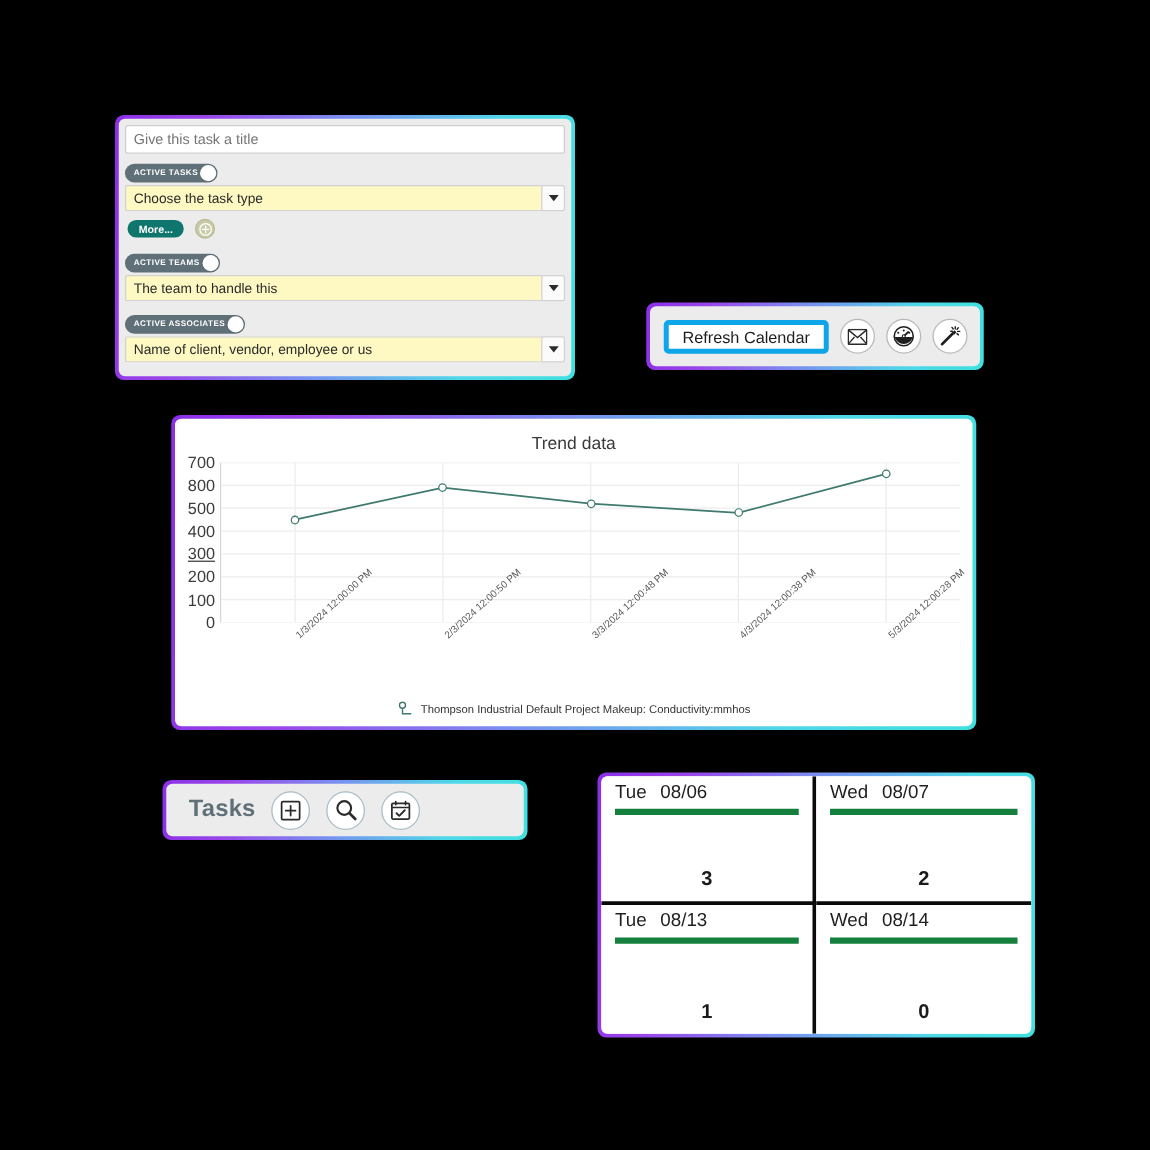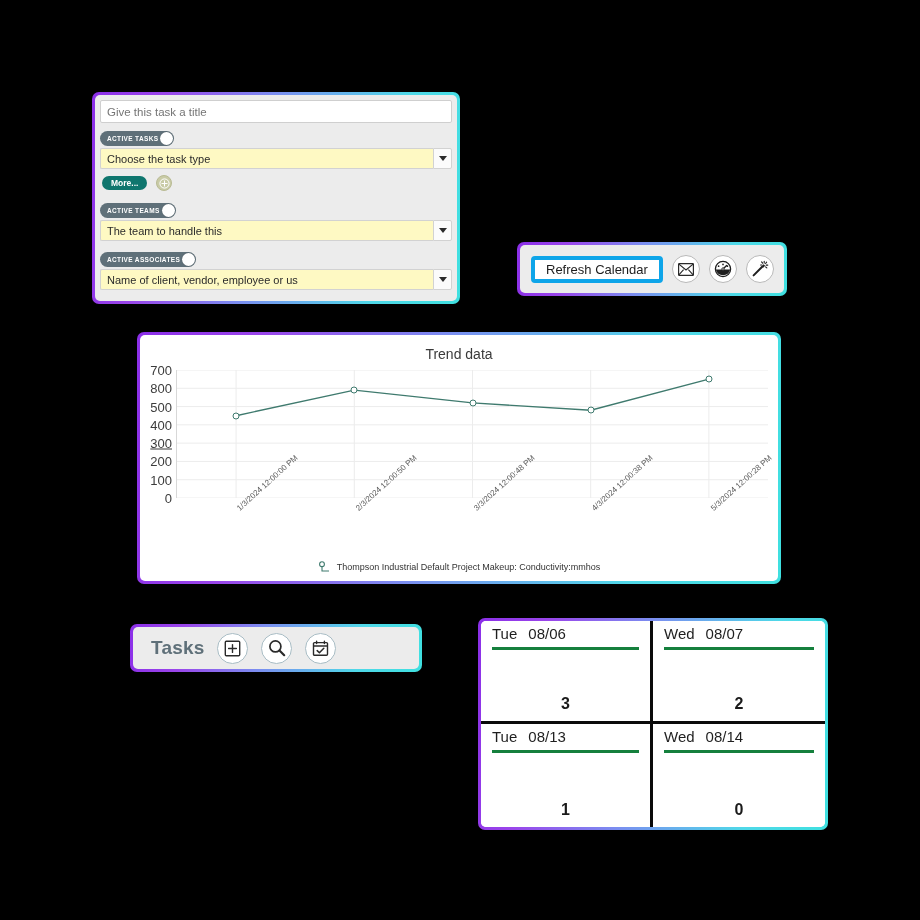--- a/index.html
+++ b/index.html
@@ -236,21 +236,21 @@
     display: flex; flex-direction: column;
     padding: 4px 11px 6px 11px;
     position: relative;
   }
   .cal-cell.b-right { border-right: 3px solid #0a0a0a; }
   .cal-cell.b-bottom { border-bottom: 3px solid #0a0a0a; }
   .cal-head {
     font-size: 15px;
     color: #1f1f1f;
     padding-bottom: 5px;
-    border-bottom: 3px solid #15803d;
+    border-bottom: 5px solid #15803d;
     display: flex; gap: 11px;
   }
   .cal-count {
     flex: 1;
     display: flex; align-items: flex-end; justify-content: center;
     font-size: 16px; font-weight: 700; color: #1a1a1a;
     padding-bottom: 2px;
   }
 </style>
 </head>

